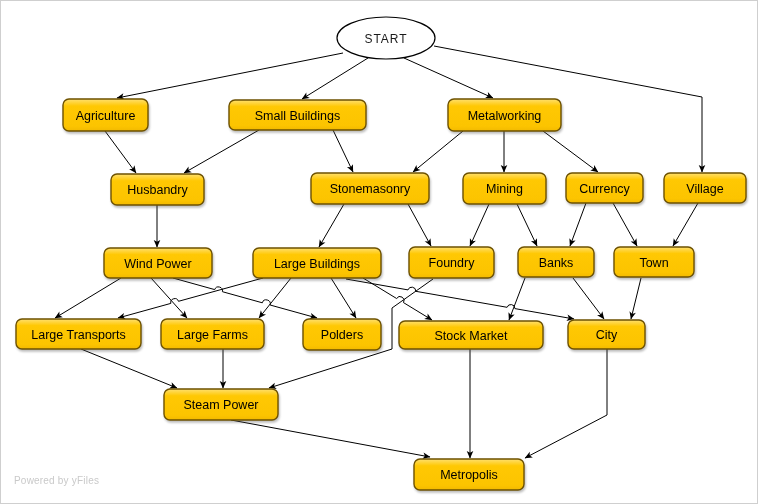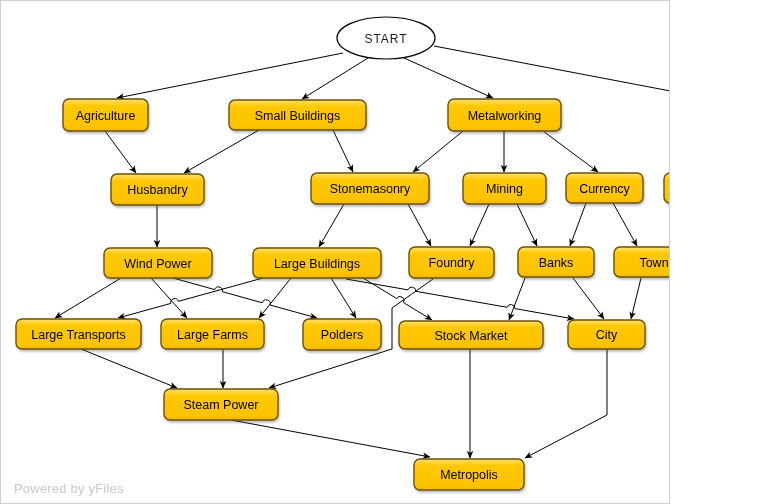--- a/index.html
+++ b/index.html
@@ -1,18 +1,18 @@
 <!DOCTYPE html>
 <html><head>
 <meta charset="utf-8">
 <style>
   html,body{margin:0;padding:0;background:#fff;}
   .canvas{
     position:relative;
-    width:670px;height:504px;
+    width:758px;height:504px;
     box-sizing:border-box;
     border:1px solid #cfcfcf;
     background:#ffffff;
     font-family:"Liberation Sans", sans-serif;
     overflow:hidden;
   }
   svg{position:absolute;left:0;top:0;}
   .edge-path{fill:none;stroke:#000;stroke-width:1px;}
   .node-rect{
     fill:url(#nodeGrad);
@@ -33,22 +33,22 @@
   .start-label{
     font-family:"Liberation Sans", sans-serif;
     font-size:12px;
     letter-spacing:1px;
     fill:#1a1a1a;
     text-anchor:middle;
     pointer-events:none;
   }
   .watermark{
     position:absolute;
-    left:13px;bottom:7px;
-    font-size:13px;
+    left:13px;bottom:17px;
+    font-size:10px;
     color:#c9c9c9;
     letter-spacing:.2px;
     user-select:none;
   }
 </style>
 </head>
 <body>
 
 <div class="canvas">
   <svg id="graph" width="758" height="504" viewBox="0 0 758 504">

